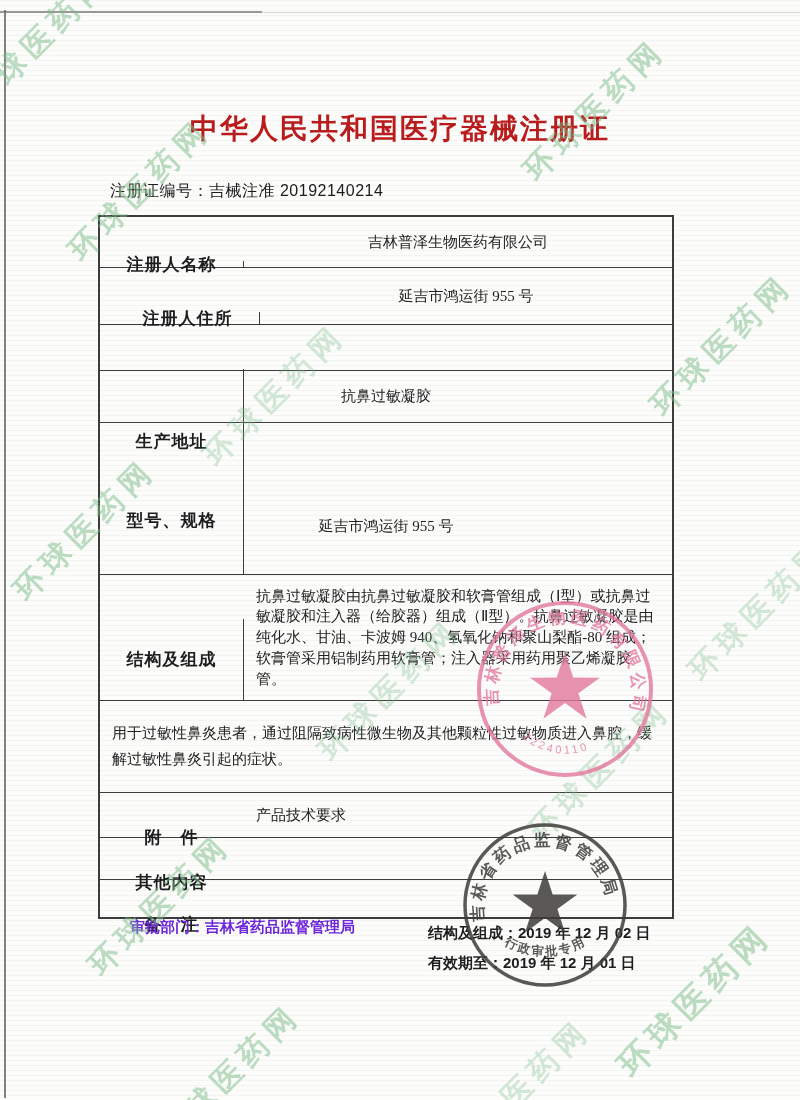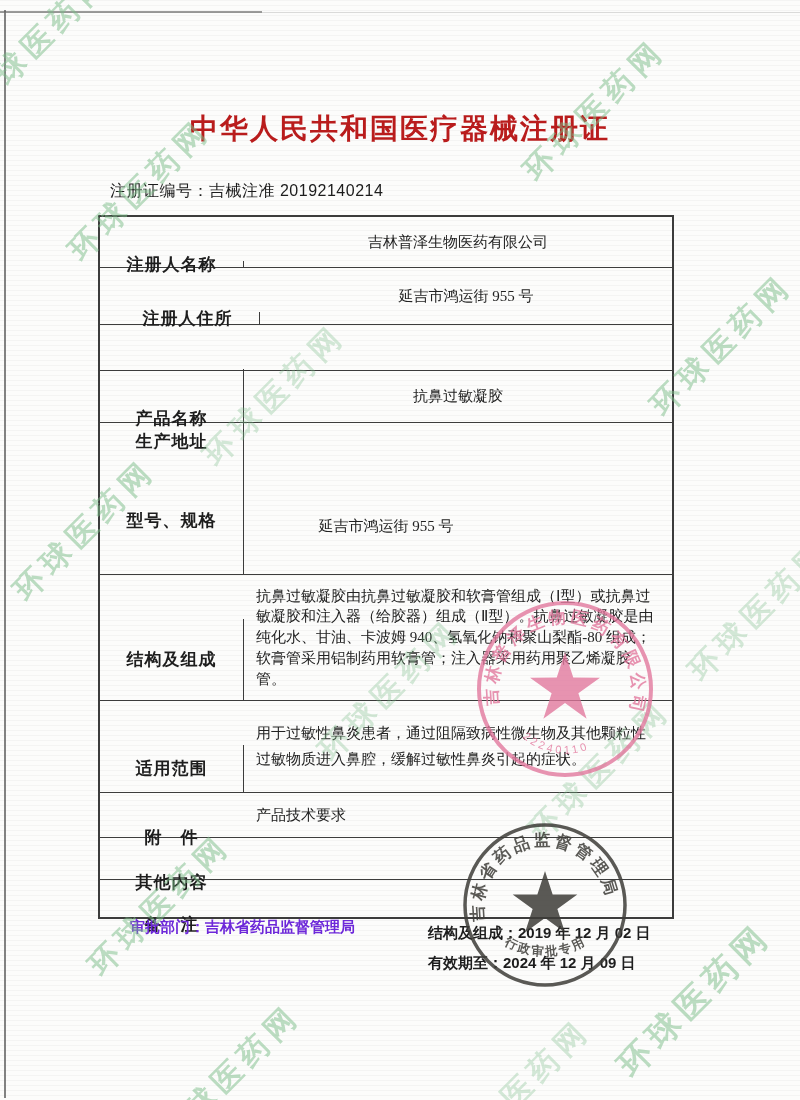--- a/index.html
+++ b/index.html
@@ -87,32 +87,30 @@
     </div>
     <div class="row r2">
       <div class="cell lab">注册人住所</div>
       <div class="cell val center">延吉市鸿运街 955 号</div>
     </div>
     <div class="row r3">
       <div class="cell lab">生产地址</div>
       <div class="cell val center">延吉市鸿运街 955 号</div>
     </div>
     <div class="row r4">
-      <div class="cell lab">产品名称</div>
       <div class="cell val center">抗鼻过敏凝胶</div>
     </div>
     <div class="row r5">
       <div class="cell lab">型号、规格</div>
     </div>
     <div class="row r6">
       <div class="cell lab">结构及组成</div>
       <div class="cell val">抗鼻过敏凝胶由抗鼻过敏凝胶和软膏管组成（Ⅰ型）或抗鼻过敏凝胶和注入器（给胶器）组成（Ⅱ型）。抗鼻过敏凝胶是由纯化水、甘油、卡波姆 940、氢氧化钠和聚山梨酯-80 组成；软膏管采用铝制药用软膏管；注入器采用药用聚乙烯凝胶管。</div>
     </div>
     <div class="row r7">
-      <div class="cell lab">适用范围</div>
       <div class="cell val">用于过敏性鼻炎患者，通过阻隔致病性微生物及其他颗粒性过敏物质进入鼻腔，缓解过敏性鼻炎引起的症状。</div>
     </div>
     <div class="row r8">
       <div class="cell lab">附　件</div>
       <div class="cell val">产品技术要求</div>
     </div>
     <div class="row r9">
       <div class="cell lab">其他内容</div>
       <div class="cell val"></div>
     </div>
@@ -121,21 +119,21 @@
       <div class="cell val"></div>
     </div>
   </div>
 
   <div class="footer-left">
     <span>审批部门：</span><span>吉林省药品监督管理局</span>
   </div>
 
   <div class="footer-right">
     <div><span>结构及组成：</span><span>2019 年 12 月 02 日</span></div>
-    <div><span>有效期至：</span><span>2024 年 12 月 09 日</span></div>
+    <div><span>有效期至：</span><span>2019 年 12 月 01 日</span></div>
   </div>
 
   <div class="wm" style="left:40px;top:40px;">环球医药网</div>
   <div class="wm" style="left:595px;top:110px;">环球医药网</div>
   <div class="wm" style="left:140px;top:190px;">环球医药网</div>
   <div class="wm" style="left:722px;top:345px;">环球医药网</div>
   <div class="wm faint" style="left:275px;top:395px;">环球医药网</div>
   <div class="wm" style="left:85px;top:530px;">环球医药网</div>
   <div class="wm faint" style="left:760px;top:610px;">环球医药网</div>
   <div class="wm faint" style="left:390px;top:690px;">环球医药网</div>

